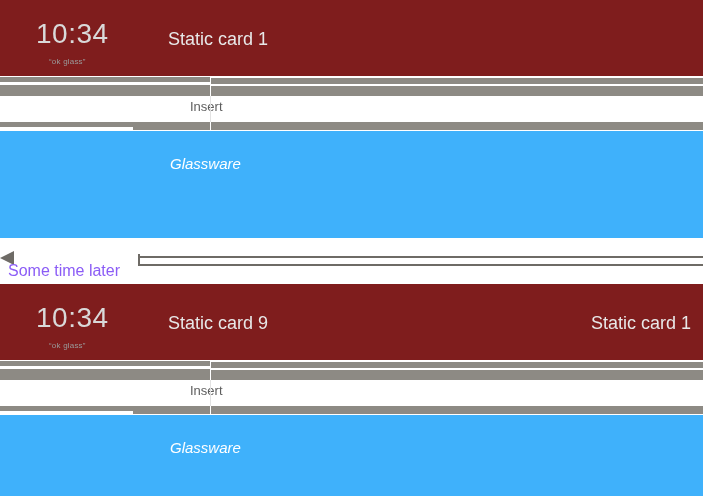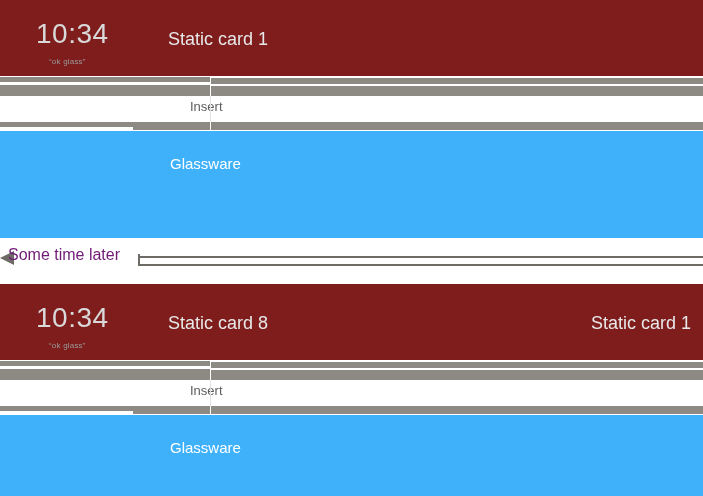--- a/index.html
+++ b/index.html
@@ -88,35 +88,36 @@
   
   .blue-band {
     background: #3fb1fb;
   }
   .blue-band .glassware-label {
     position: absolute;
     left: 170px;
     top: 24px;
     font-size: 15px;
     color: #ffffff;
+    font-style: italic;
   }
 
   
   .later-row {
     position: absolute;
     left: 0;
     width: 703px;
     background: #ffffff;
   }
   .later-row .later-label {
     position: absolute;
     left: 8px;
-    top: 0px;
+    top: 16px;
     font-size: 16px;
-    color: #701a75;
+    color: #8b5cf6;
     white-space: nowrap;
   }
   .later-row .arrow-head {
     position: absolute;
     left: 0px;
     top: 5px;
     width: 0; height: 0;
     border-top: 7px solid transparent;
     border-bottom: 7px solid transparent;
     border-right: 14px solid #6e6b66;
@@ -194,21 +195,21 @@
     <div class="rule r1"></div>
     <div class="rule r2"></div>
     <div class="tick"></div>
     <div class="arrow-head"></div>
     <div class="later-label">Some time later</div>
   </div>
 
   <div class="strip glass-band" style="top:284px; height:76px;">
     <div class="clock">10:34</div>
     <div class="okglass">“ok glass”</div>
-    <div class="card-label center">Static card 8</div>
+    <div class="card-label center">Static card 9</div>
     <div class="card-label right">Static card 1</div>
   </div>
 
   <div class="strip" style="top:360px; height:20px;">
     <div class="half-right" style="top:0; height:20px;">
       <div class="strip hairline" style="left:0; width:493px; top:0px; height:2px;"></div>
       <div class="strip gray-band" style="left:0; width:493px; top:2px; height:6px;"></div>
       <div class="strip hairline" style="left:0; width:493px; top:8px; height:2px;"></div>
       <div class="strip gray-band" style="left:0; width:493px; top:10px; height:10px;"></div>
     </div>

